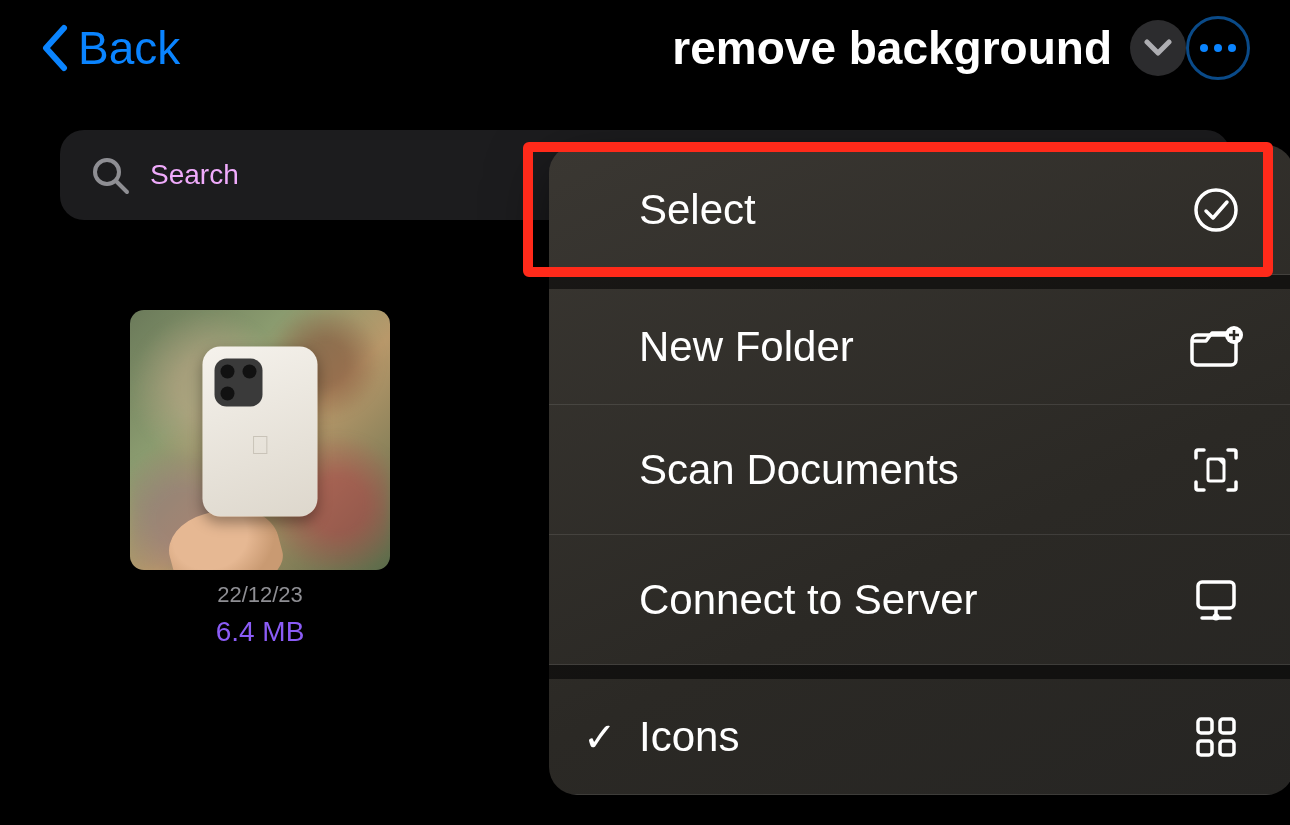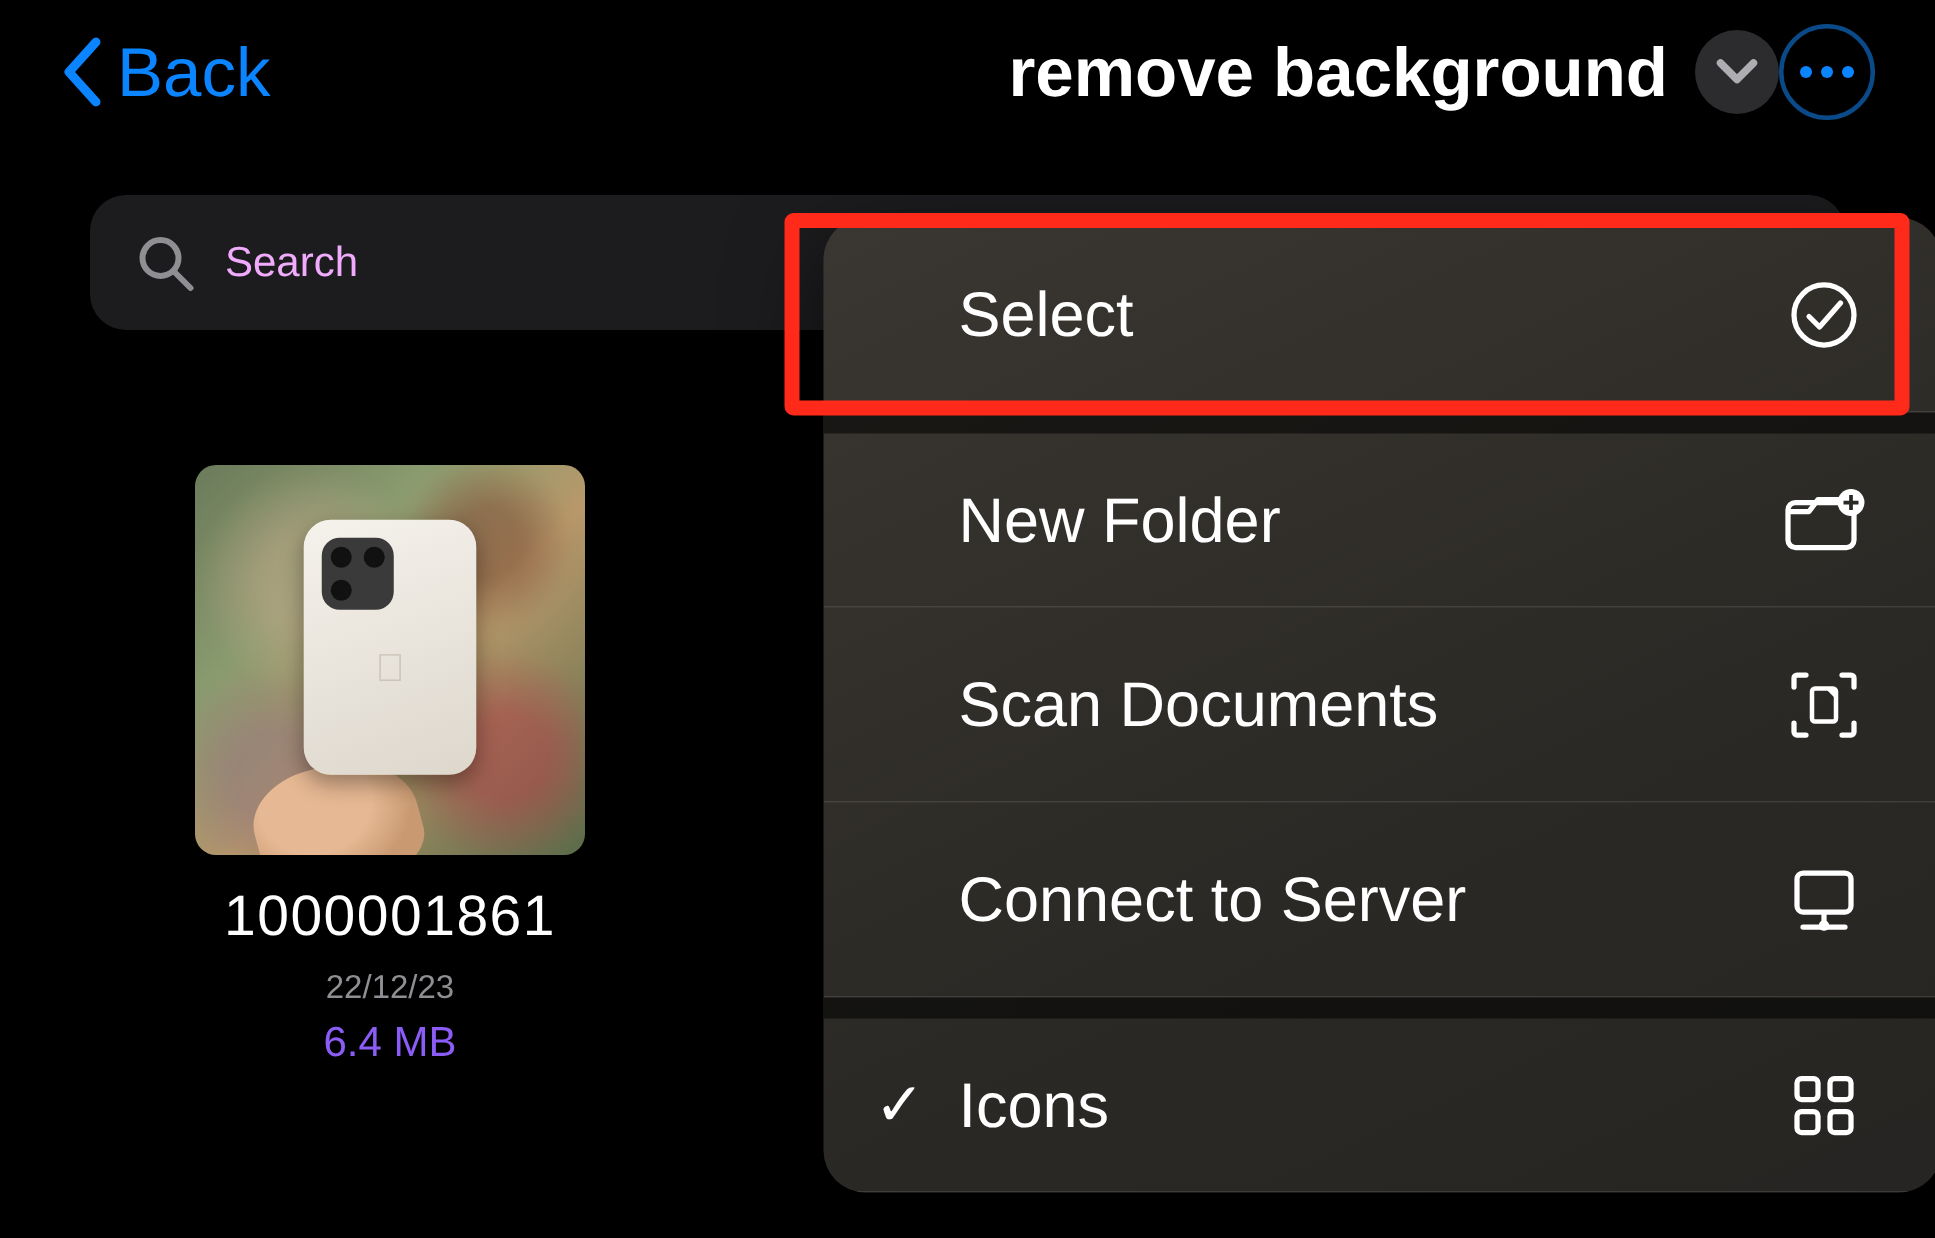--- a/index.html
+++ b/index.html
@@ -255,21 +255,20 @@
 </div>
 
 <div class="file-grid">
   <div class="file-item">
     <div class="thumb">
       <div class="hand"></div>
       <div class="phone">
           <span class="apple-logo"></span>
         </div>
     </div>
-    <div class="file-name">1000001861</div>
     <div class="file-date">22/12/23</div>
     <div class="file-size">6.4 MB</div>
   </div>
 </div>
 
 <div class="menu">
   <div class="menu-item">
     <span class="label">Select</span>
     <span class="glyph">
       <svg width="48" height="48" viewBox="0 0 48 48">

